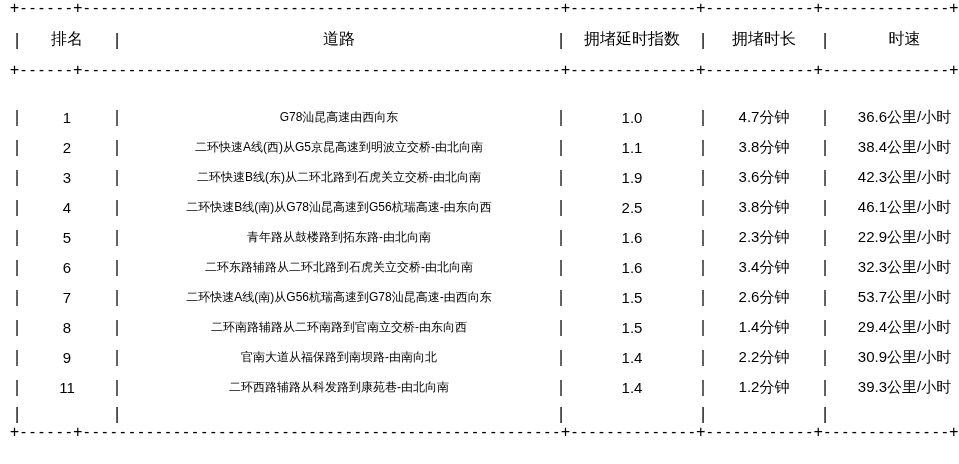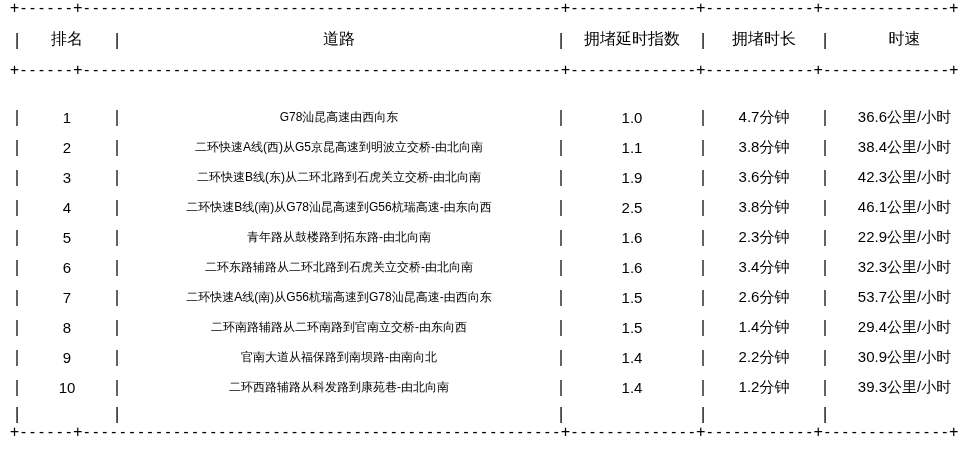--- a/index.html
+++ b/index.html
@@ -356,21 +356,21 @@
       <td class="bar">|</td>
       <td>
             <span class="cell-text">30.9公里/小时</span>
           </td>
 
     </tr>
 
     <tr class="data-row">
       <td class="bar">|</td>
       <td>
-            <span class="cell-text rank-text">10</span>
+            <span class="cell-text rank-text">11</span>
           </td>
       <td class="bar">|</td>
       <td>
             <span class="cell-text road-text">二环西路辅路从科发路到康苑巷-由北向南</span>
           </td>
       <td class="bar">|</td>
       <td>
             <span class="cell-text">1.4</span>
           </td>
       <td class="bar">|</td>

